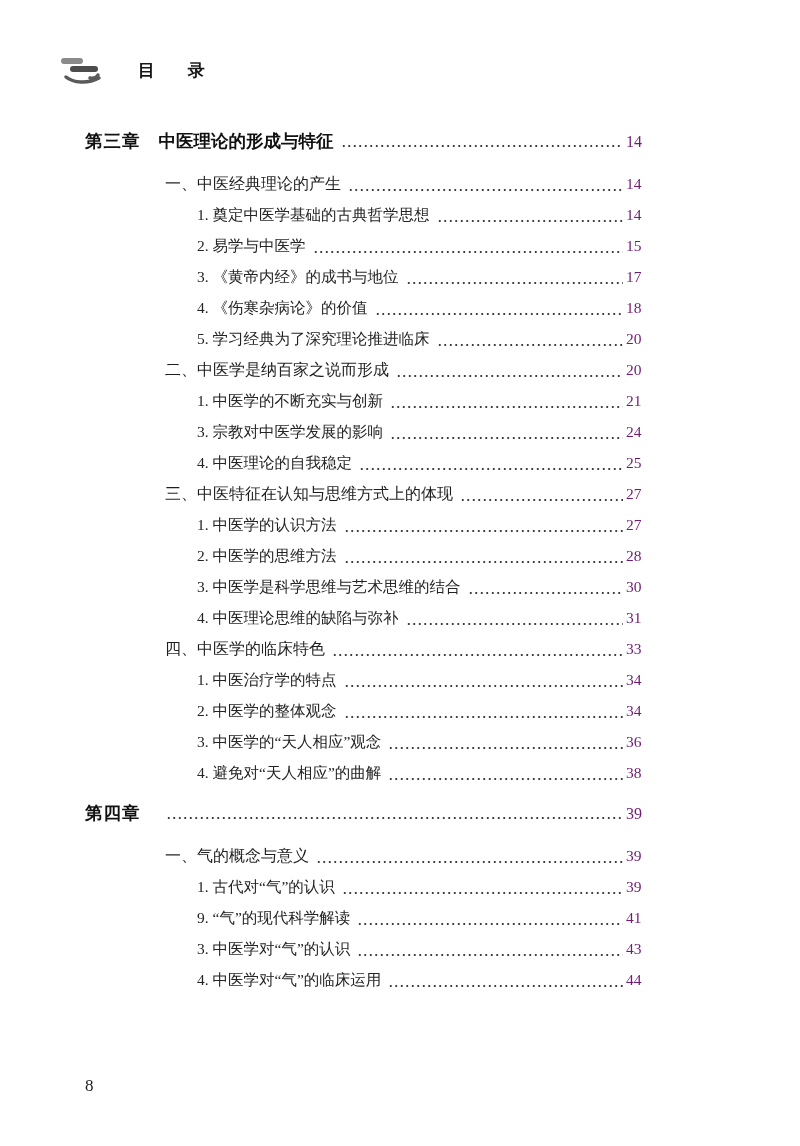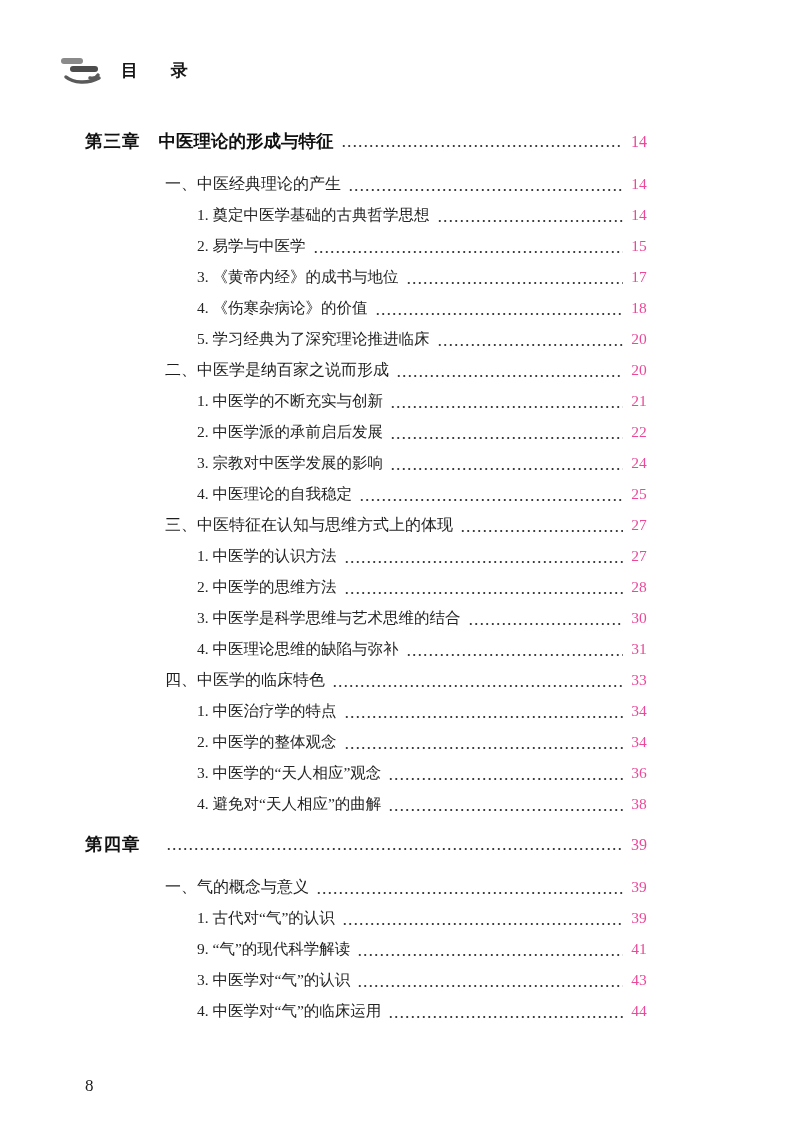--- a/index.html
+++ b/index.html
@@ -14,21 +14,21 @@
     overflow: hidden;
   }
 
   
   .running-head {
     position: absolute;
     top: 54px;
     left: 60px;
     display: flex;
     align-items: center;
-    gap: 17px;
+    gap: 34px;
   }
   .running-head .ornament { display:block; }
   .running-head .head-title {
     font-family: "Liberation Sans", sans-serif;
     font-size: 17px;
     font-weight: bold;
     color: #161616;
     letter-spacing: 14px;
   }
 
@@ -70,25 +70,25 @@
     align-self: center;
     height: 6px;
     margin: 0 3px 0 7px;
     background-image: radial-gradient(circle, #3d3d3d 1.1px, rgba(0,0,0,0) 1.4px);
     background-size: 5.5px 6px;
     background-position: 0 center;
     background-repeat: repeat-x;
   }
   .pagenum {
     min-width: 26px;
-    text-align: center;
+    text-align: left;
     font-family: "Liberation Serif", serif;
     font-weight: normal;
     font-size: 15.5px;
-    color: #ec4899;
+    color: #701a75;
   }
   .row-chapter .pagenum { font-size: 16px; }
 
   
   .folio {
     position: absolute;
     left: 85px;
     bottom: 50px;
     font-family: "Liberation Serif", serif;
     font-size: 17px;
@@ -153,25 +153,20 @@
         <span class="sec-title">二、中医学是纳百家之说而形成</span>
         <span class="leader"></span>
         <span class="pagenum">20</span>
       </div>
       <div class="row row-item">
         <span class="item-title">1. 中医学的不断充实与创新</span>
         <span class="leader"></span>
         <span class="pagenum">21</span>
       </div>
       <div class="row row-item">
-        <span class="item-title">2. 中医学派的承前启后发展</span>
-        <span class="leader"></span>
-        <span class="pagenum">22</span>
-      </div>
-      <div class="row row-item">
         <span class="item-title">3. 宗教对中医学发展的影响</span>
         <span class="leader"></span>
         <span class="pagenum">24</span>
       </div>
       <div class="row row-item">
         <span class="item-title">4. 中医理论的自我稳定</span>
         <span class="leader"></span>
         <span class="pagenum">25</span>
       </div>
       <div class="row row-section">

